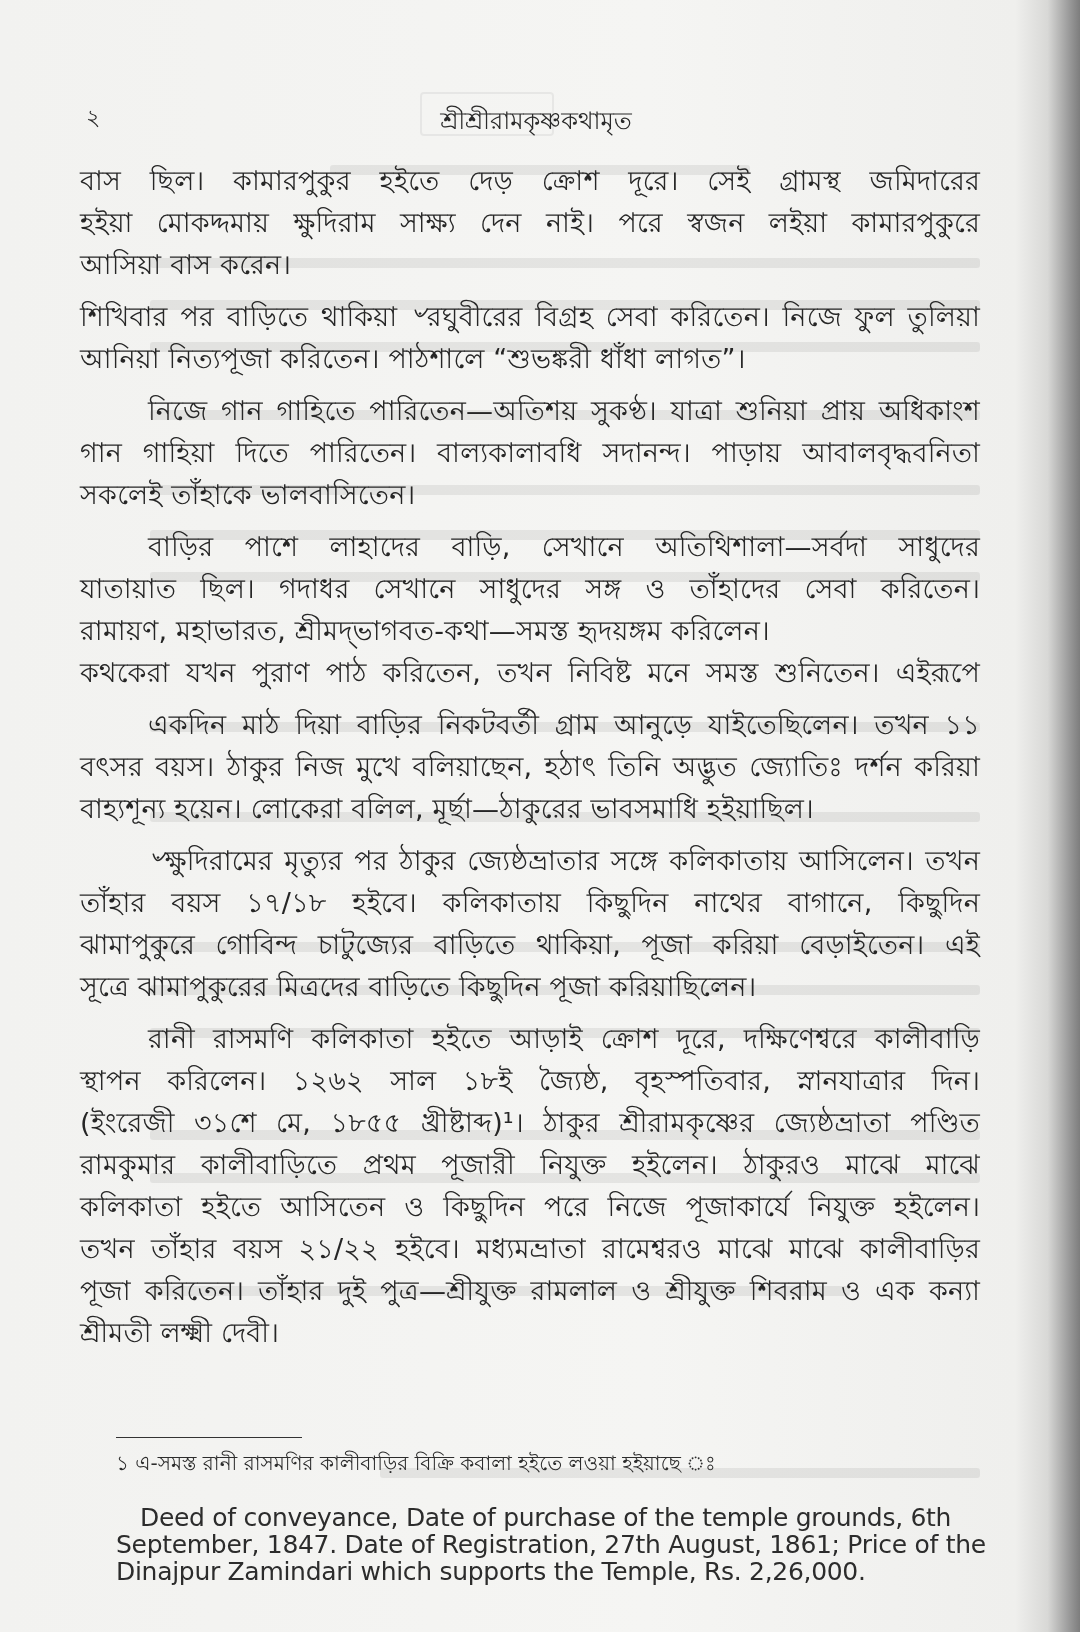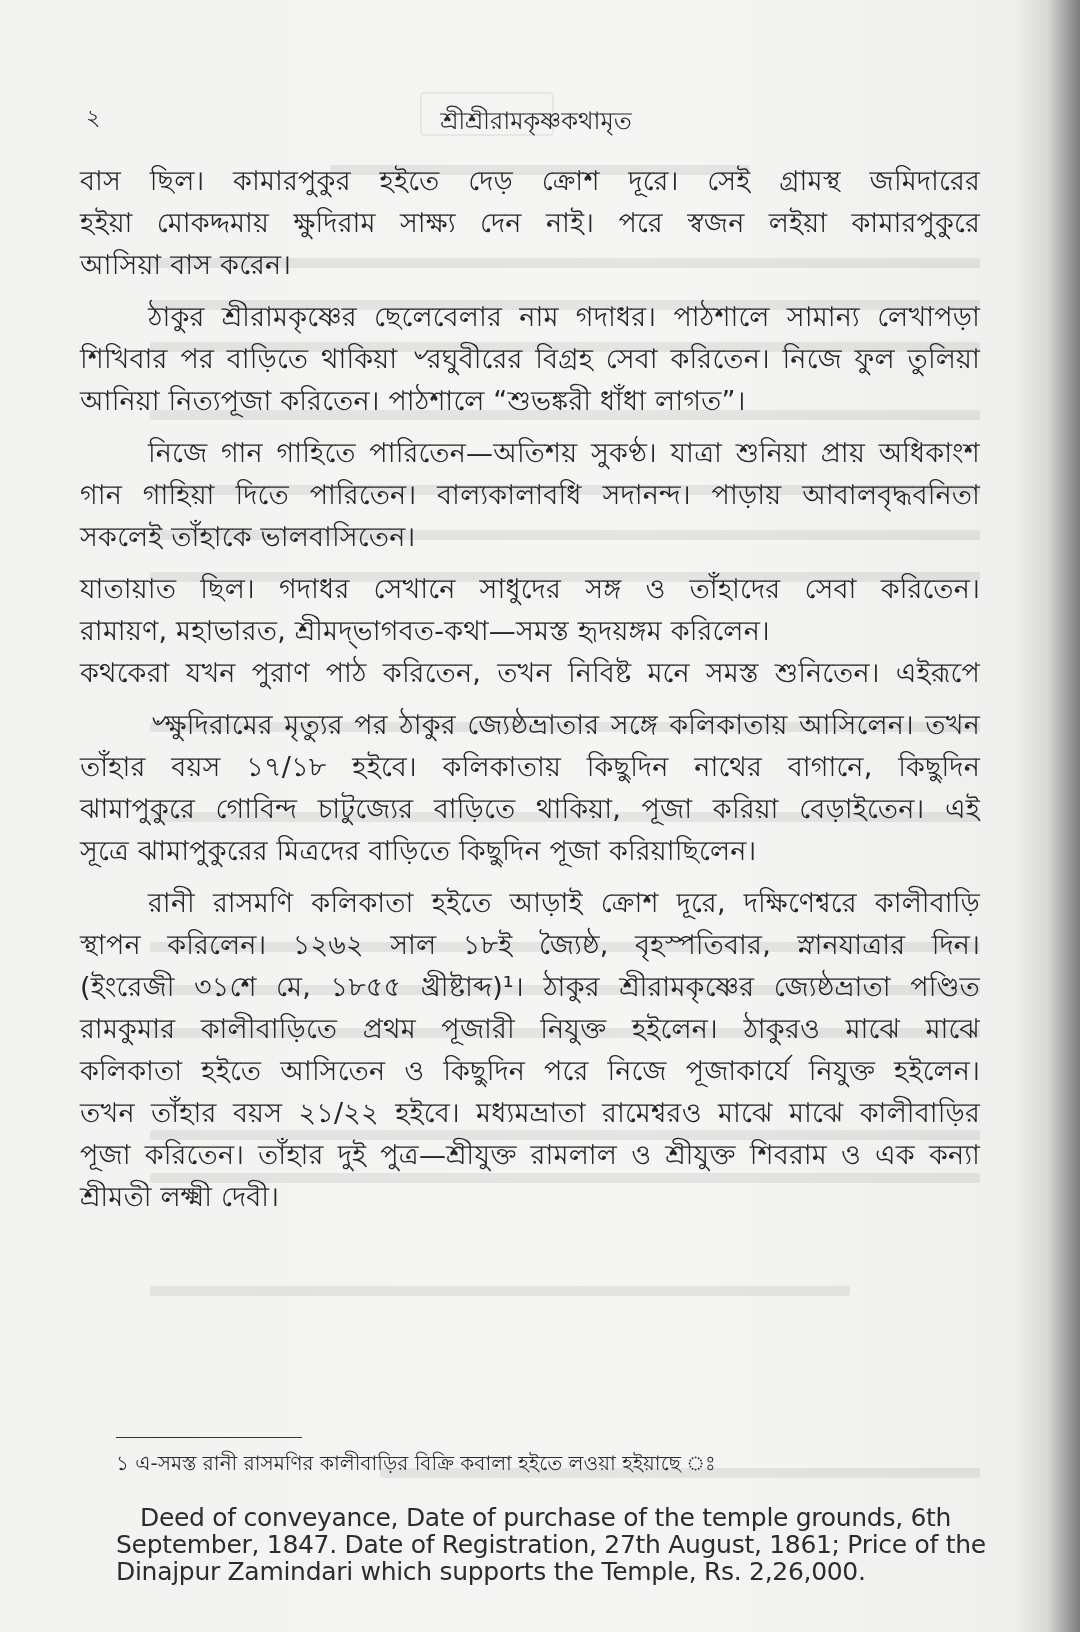--- a/index.html
+++ b/index.html
@@ -138,33 +138,38 @@
     <div class="running-title">শ্রীশ্রীরামকৃষ্ণকথামৃত</div>
   </div>
 
   <div class="body-text" id="body-text">
       <div class="para" style="text-indent: 0px;">
         <span class="line">বাস ছিল। কামারপুকুর হইতে দেড় ক্রোশ দূরে। সেই গ্রামস্থ জমিদারের</span>
         <span class="line">হইয়া মোকদ্দমায় ক্ষুদিরাম সাক্ষ্য দেন নাই। পরে স্বজন লইয়া কামারপুকুরে</span>
         <span class="line last">আসিয়া বাস করেন।</span>
       </div>
       <div class="para indent" style="text-indent: 0px;">
-        <span class="line" style="padding-left: 68px;">ঠাকুর শ্রীরামকৃষ্ণের ছেলেবেলার নাম গদাধর। পাঠশালে সামান্য লেখাপড়া</span>
         <span class="line">শিখিবার পর বাড়িতে থাকিয়া ৺রঘুবীরের বিগ্রহ সেবা করিতেন। নিজে ফুল তুলিয়া</span>
         <span class="line last">আনিয়া নিত্যপূজা করিতেন। পাঠশালে “শুভঙ্করী ধাঁধা লাগত”।</span>
       </div>
       <div class="para indent" style="text-indent: 0px;">
         <span class="line" style="padding-left: 68px;">নিজে গান গাহিতে পারিতেন—অতিশয় সুকণ্ঠ। যাত্রা শুনিয়া প্রায় অধিকাংশ</span>
         <span class="line">গান গাহিয়া দিতে পারিতেন। বাল্যকালাবধি সদানন্দ। পাড়ায় আবালবৃদ্ধবনিতা</span>
         <span class="line last">সকলেই তাঁহাকে ভালবাসিতেন।</span>
       </div>
       <div class="para indent" style="text-indent: 0px;">
+        <span class="line" style="padding-left: 68px;">বাড়ির পাশে লাহাদের বাড়ি, সেখানে অতিথিশালা—সর্বদা সাধুদের</span>
         <span class="line">যাতায়াত ছিল। গদাধর সেখানে সাধুদের সঙ্গ ও তাঁহাদের সেবা করিতেন।</span>
         <span class="line last">রামায়ণ, মহাভারত, শ্রীমদ্‌ভাগবত-কথা—সমস্ত হৃদয়ঙ্গম করিলেন।</span>
         <span class="line">কথকেরা যখন পুরাণ পাঠ করিতেন, তখন নিবিষ্ট মনে সমস্ত শুনিতেন। এইরূপে</span>
+      </div>
+      <div class="para indent" style="text-indent: 0px;">
+        <span class="line" style="padding-left: 68px;">একদিন মাঠ দিয়া বাড়ির নিকটবর্তী গ্রাম আনুড়ে যাইতেছিলেন। তখন ১১</span>
+        <span class="line">বৎসর বয়স। ঠাকুর নিজ মুখে বলিয়াছেন, হঠাৎ তিনি অদ্ভুত জ্যোতিঃ দর্শন করিয়া</span>
+        <span class="line last">বাহ্যশূন্য হয়েন। লোকেরা বলিল, মূর্ছা—ঠাকুরের ভাবসমাধি হইয়াছিল।</span>
       </div>
       <div class="para indent" style="text-indent: 0px;">
         <span class="line" style="padding-left: 68px;">৺ক্ষুদিরামের মৃত্যুর পর ঠাকুর জ্যেষ্ঠভ্রাতার সঙ্গে কলিকাতায় আসিলেন। তখন</span>
         <span class="line">তাঁহার বয়স ১৭/১৮ হইবে। কলিকাতায় কিছুদিন নাথের বাগানে, কিছুদিন</span>
         <span class="line">ঝামাপুকুরে গোবিন্দ চাটুজ্যের বাড়িতে থাকিয়া, পূজা করিয়া বেড়াইতেন। এই</span>
         <span class="line last">সূত্রে ঝামাপুকুরের মিত্রদের বাড়িতে কিছুদিন পূজা করিয়াছিলেন।</span>
       </div>
       <div class="para indent" style="text-indent: 0px;">
         <span class="line" style="padding-left: 68px;">রানী রাসমণি কলিকাতা হইতে আড়াই ক্রোশ দূরে, দক্ষিণেশ্বরে কালীবাড়ি</span>
         <span class="line">স্থাপন করিলেন। ১২৬২ সাল ১৮ই জ্যৈষ্ঠ, বৃহস্পতিবার, স্নানযাত্রার দিন।</span>

